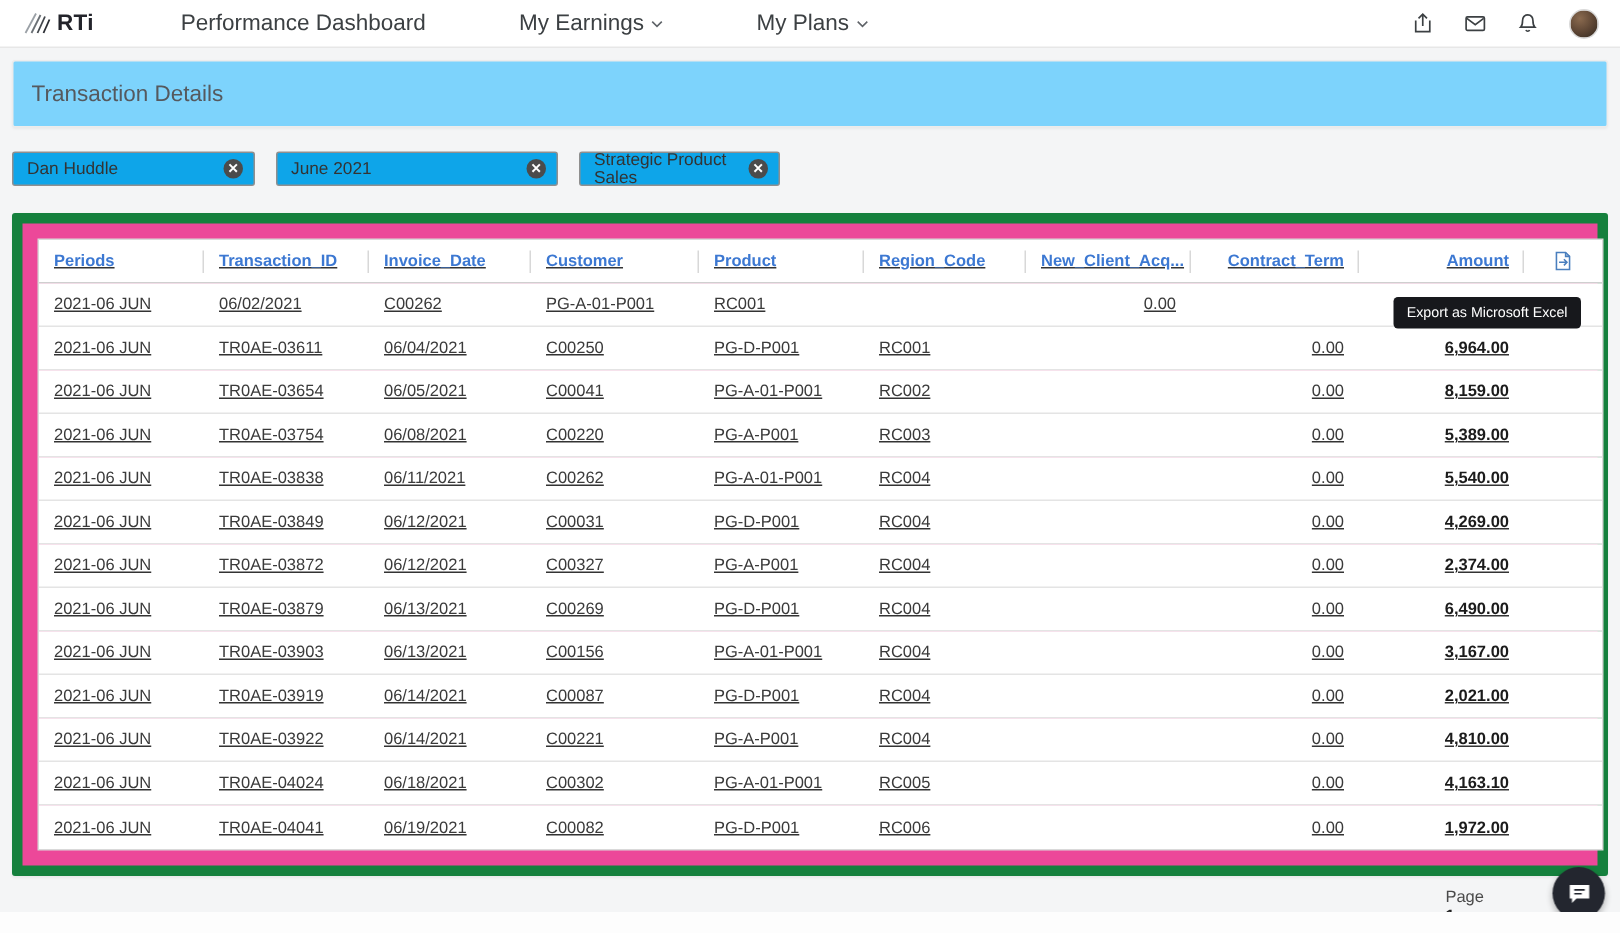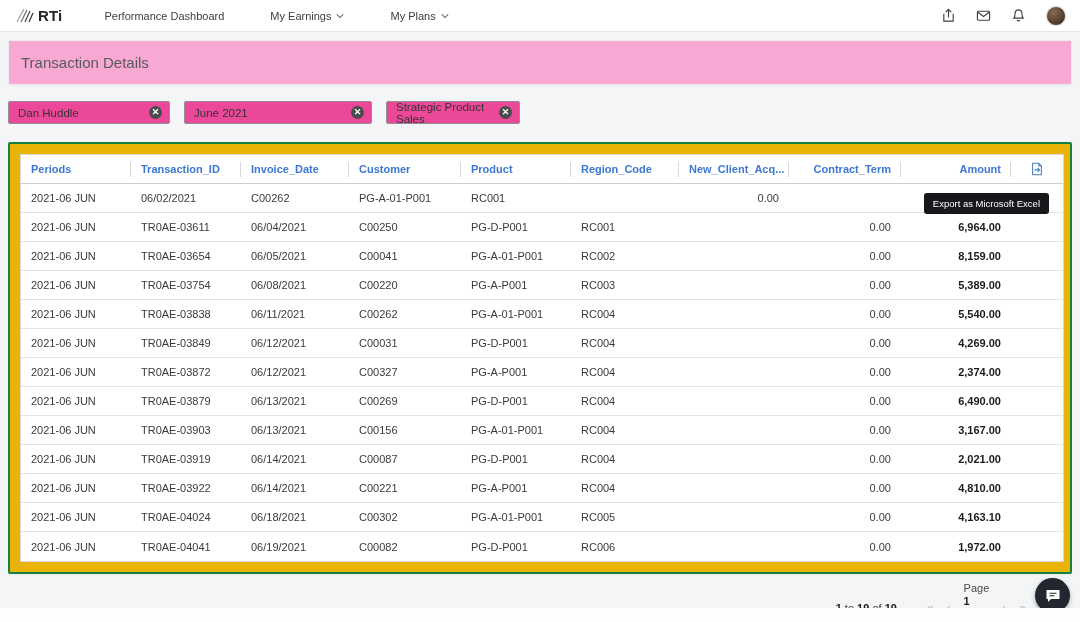--- a/index.html
+++ b/index.html
@@ -5,46 +5,46 @@
   * { margin:0; padding:0; box-sizing:border-box; }
   html,body { width:1080px; height:622px; overflow:hidden; }
   body { font-family:"Liberation Sans", sans-serif; background:#f4f5f6; color:#333; }
 
   
   .navbar { height:32px; background:#fff; border-bottom:1px solid #e7e7e7;
             display:flex; align-items:center; padding:0 14px; }
   .logo { display:flex; align-items:center; gap:2px; cursor:pointer; }
   .logo-text { font-size:15px; font-weight:bold; color:#23242b; letter-spacing:.2px; }
   .menu { display:flex; align-items:center; margin-left:42px; gap:46px; }
-  .menu-item { font-size:11px; color:#3c4043; display:flex; align-items:center; gap:5px; cursor:pointer; }
+  .menu-item { font-size:15px; color:#3c4043; display:flex; align-items:center; gap:5px; cursor:pointer;margin-left:16px; }
   .chev { width:8px; height:8px; }
   .nav-icons { margin-left:auto; display:flex; align-items:center; gap:20px; }
   .nav-icon { width:15px; height:15px; cursor:pointer; }
   .avatar { width:20px; height:20px; border-radius:50%; cursor:pointer;
             background:radial-gradient(circle at 35% 30%, #8a6a4f 0%, #5b4433 55%, #2f2820 100%);
             border:1px solid #d9d9d9; }
 
   
   .content { padding:8px; }
-  .title-card { background:#f9a8d4; border:1px solid #ececec; border-radius:2px;
+  .title-card { background:#7dd3fc; border:1px solid #ececec; border-radius:2px;
                 box-shadow:0 1px 2px rgba(0,0,0,.05); padding:13px 12px; }
   .title-card h1 { font-size:15px; font-weight:normal; color:#55595e; }
 
   .filters { display:flex; gap:14px; margin:16px 0 0 0; }
-  .filter-chip { height:23px; background:#ec4899; border:1px solid #8f8f8f; border-radius:2px;
+  .filter-chip { height:23px; background:#0ea5e9; border:1px solid #8f8f8f; border-radius:2px;
                  display:flex; align-items:center; padding:0 7px 0 9px; font-size:11.5px; color:#333; }
   .filter-chip .val { margin-right:10px; }
   .clear-x { width:13px; height:13px; border-radius:50%; background:#4b4b4b; color:#fff;
              font-size:9px; line-height:13px; text-align:center; margin-left:auto; cursor:pointer;
              font-weight:bold; flex:0 0 13px; }
   .fc1 { width:162px; } .fc2 { width:188px; } .fc3 { width:134px; }
 
   
-  .table-card { background:#eab308; border:2px solid #15803d; border-radius:2px;
-                box-shadow:0 1px 2px rgba(0,0,0,.05); margin-top:18px; padding:10px; }
+  .table-card { background:#ec4899; border:7px solid #15803d; border-radius:2px;
+                box-shadow:0 1px 2px rgba(0,0,0,.05); margin-top:18px; padding:10px;text-decoration:underline; }
   .grid { border:1px solid #d9d9d9; position:relative; width:1044px; font-size:11px; }
   .hrow { display:flex; height:29px; align-items:center; border-bottom:1px solid #cfcfcf; background:#fff; }
   .hcell { color:#3c78d2; font-weight:bold; padding:0 10px; white-space:nowrap; overflow:hidden;
            text-overflow:ellipsis; position:relative; height:100%; display:flex; align-items:center; cursor:pointer; }
   .hcell::after { content:""; position:absolute; right:0; top:7px; height:15px; width:1px; background:#d8d8d8; }
   .grow { display:flex; height:29px; align-items:center; border-bottom:1px solid #e4e4e4; background:#fff; }
   .grow:last-child { border-bottom:none; }
   .cell { padding:0 10px; white-space:nowrap; overflow:hidden; text-overflow:ellipsis; color:#3a3a3a;
           height:100%; display:flex; align-items:center; }
   .right { justify-content:flex-end; text-align:right; }

